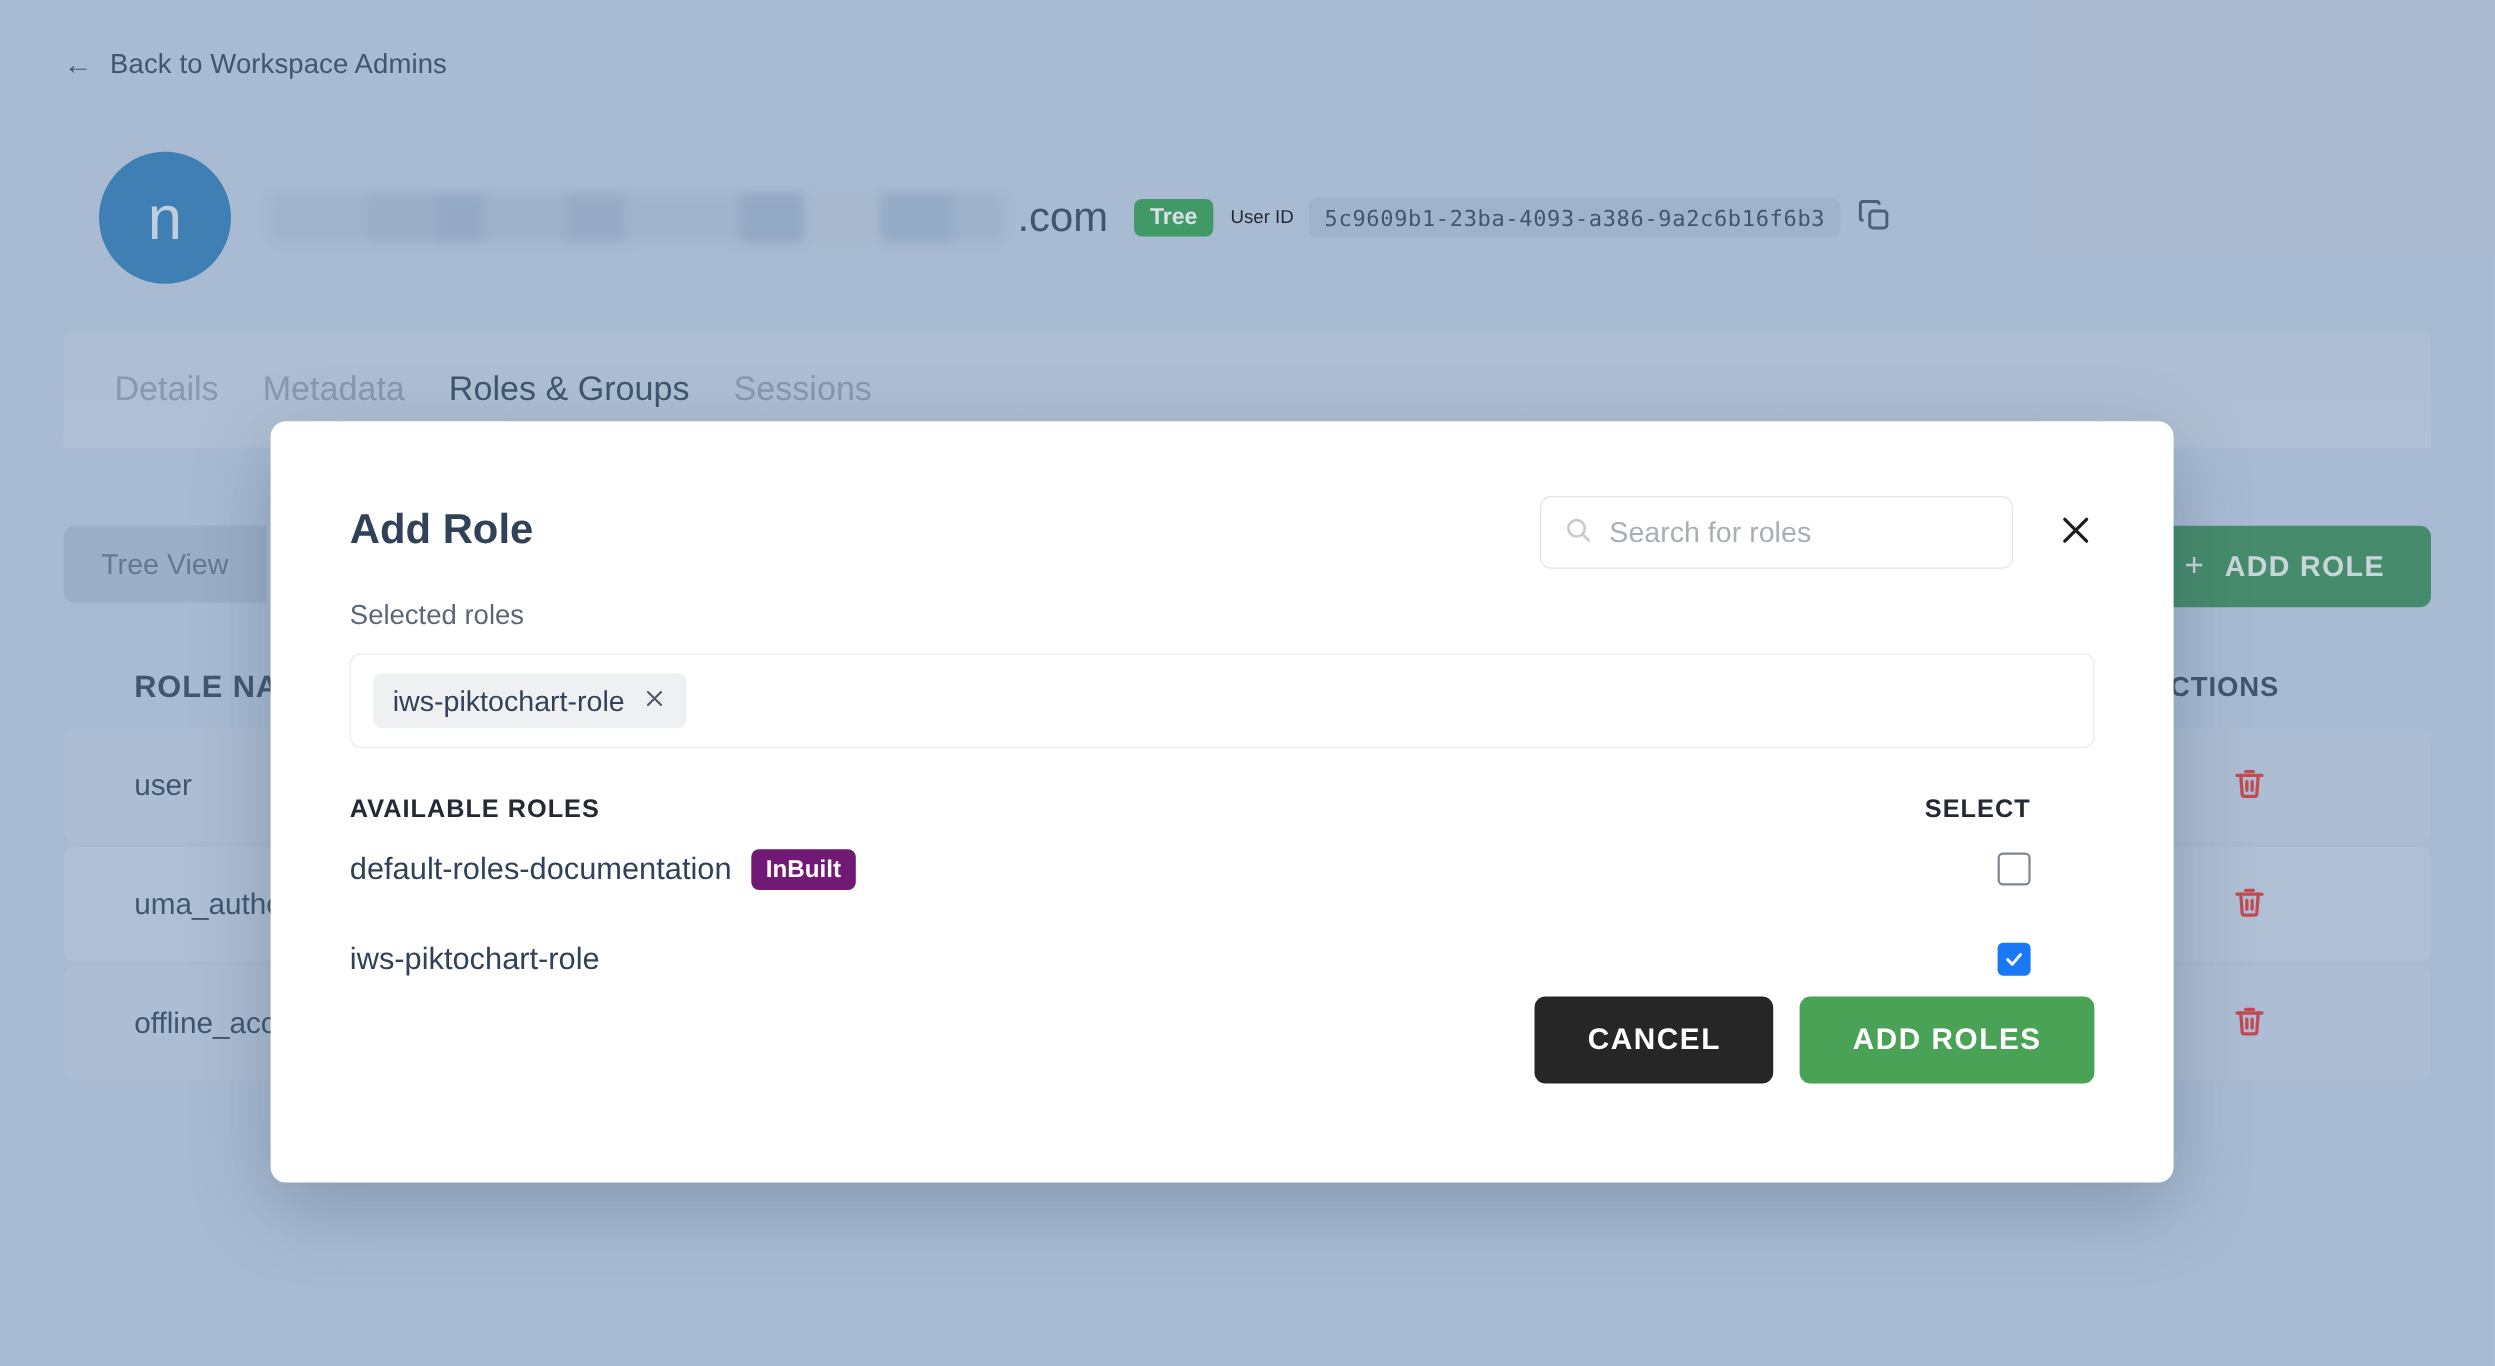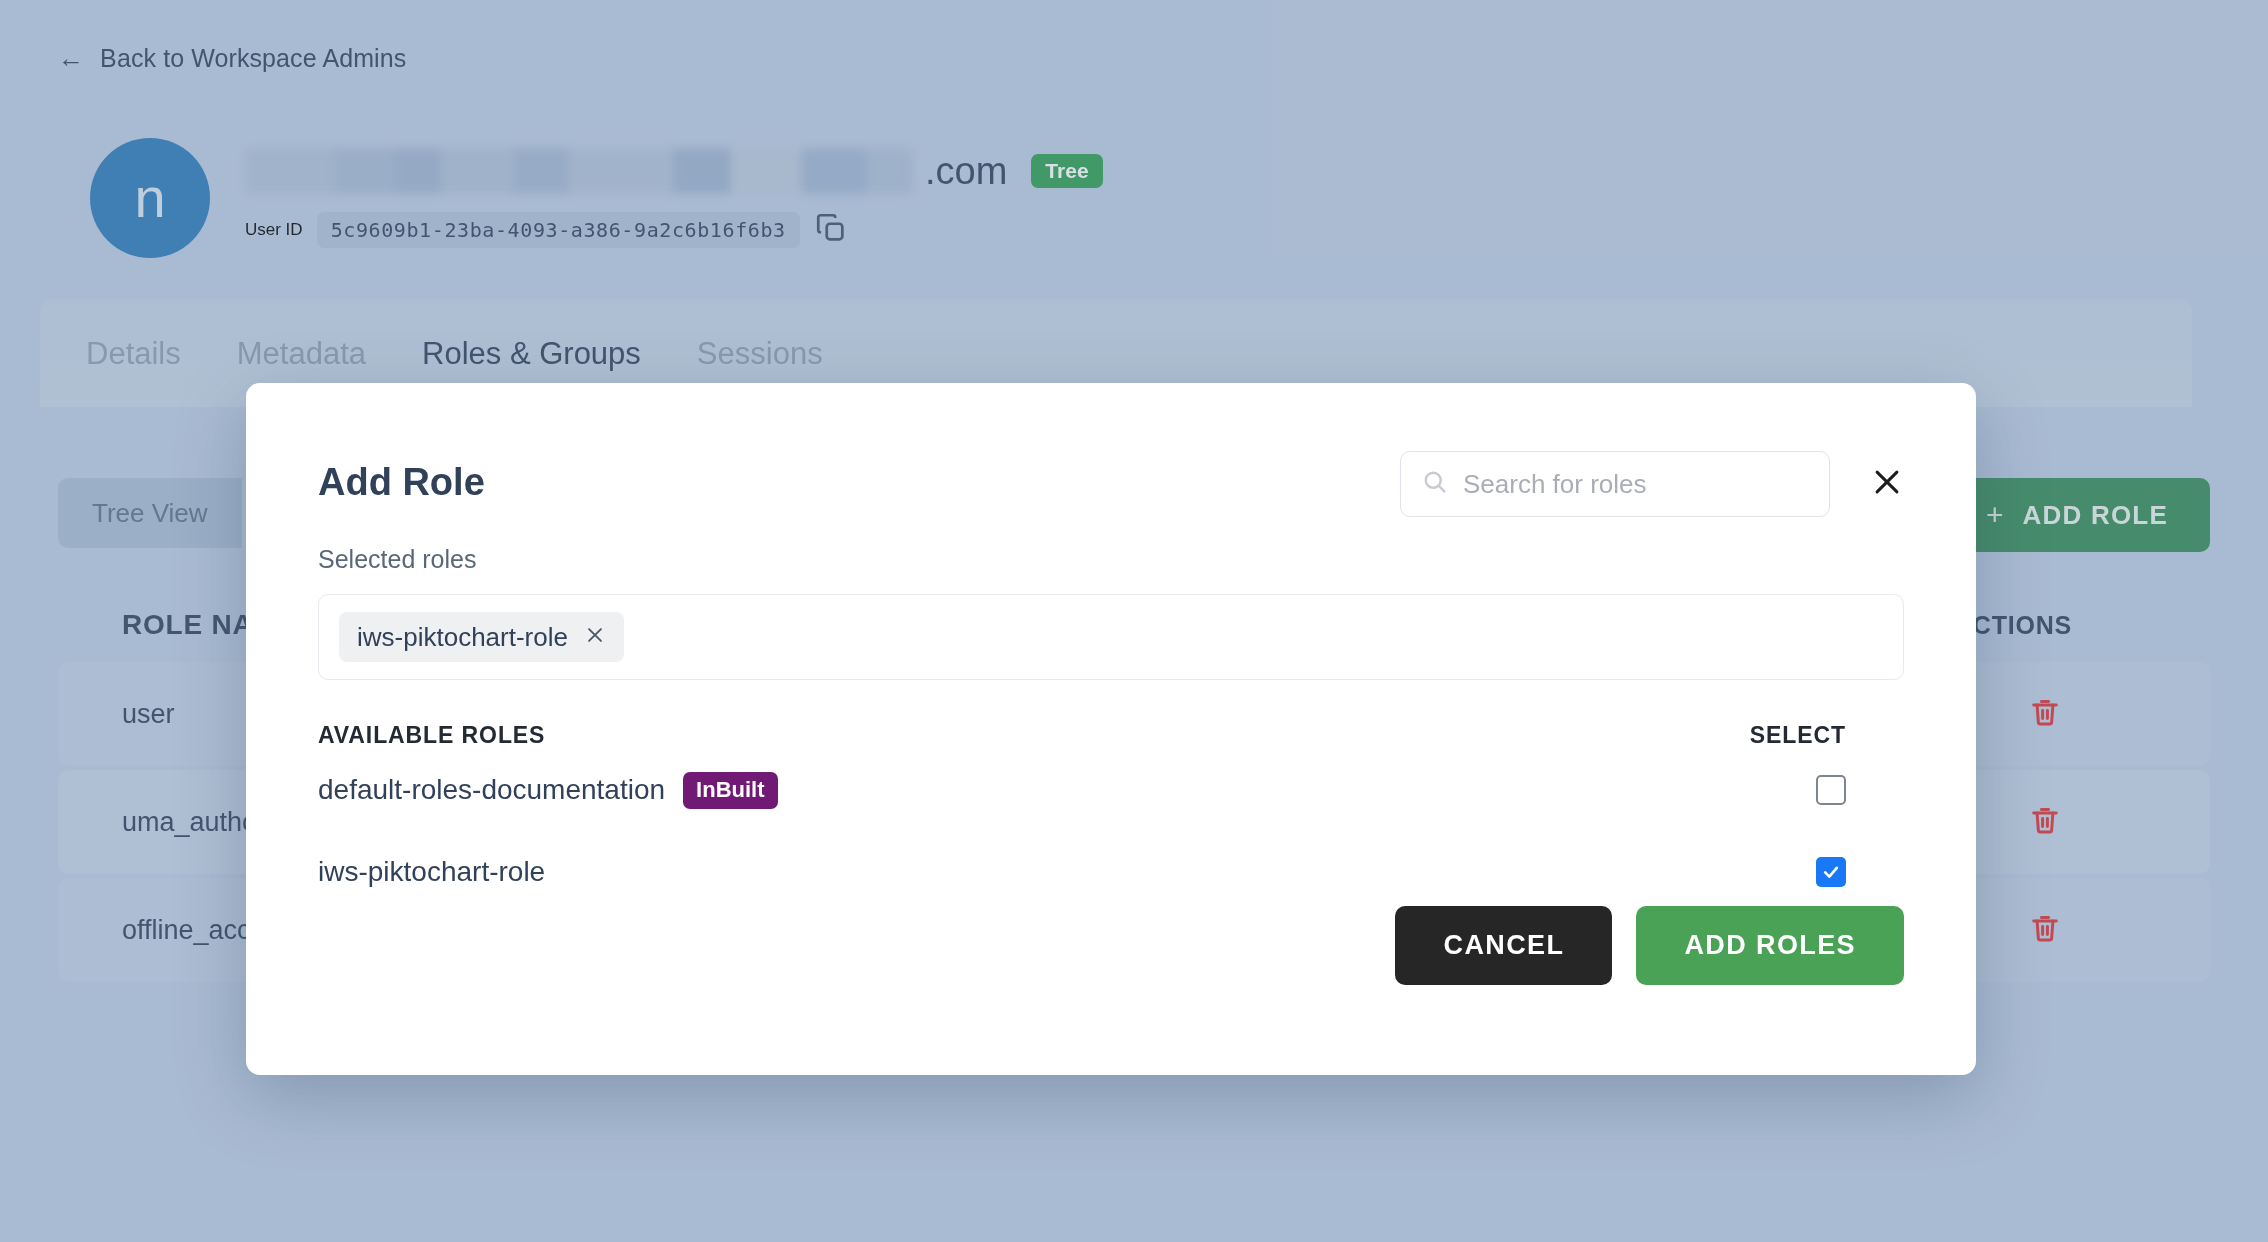--- a/index.html
+++ b/index.html
@@ -61,21 +61,21 @@
     background: #2a7ab9;
     color: #dce8f2;
     display: flex;
     align-items: center;
     justify-content: center;
     font-size: 56px;
     font-weight: 400;
     line-height: 1;
     flex: none;
   }
-  .identity-right { display: flex; flex-direction: column; gap: 16px; text-align: center; }
+  .identity-right { display: flex; flex-direction: row; gap: 16px; text-align: center; }
 
   .email-row {
     display: flex;
     align-items: center;
     gap: 18px;
     height: 48px;
   }
   
   .redacted {
     display: flex;
@@ -130,30 +130,30 @@
     border-radius: 7px;
     padding: 8px 14px;
     letter-spacing: .6px;
     line-height: 1;
   }
   .copy-icon { cursor: pointer; display: block; }
 
   
   .tabs-bar {
     position: absolute;
-    left: 40px;
+    left: 58px;
     top: 299px;
     width: 2152px;
     height: 108px;
     background: linear-gradient(180deg,#c3d1e3 0%, #c8d5e5 100%);
     border-radius: 12px 12px 0 0;
     display: flex;
     align-items: center;
     padding-left: 46px;
-    gap: 56px;
+    gap: 40px;
   }
   .tab {
     font-size: 31px;
     color: #8e9eb2;
     cursor: pointer;
     line-height: 1;
     white-space: nowrap;
   }
   .tab.active { color: #2d4159; font-weight: 400; text-align: center; }
 

